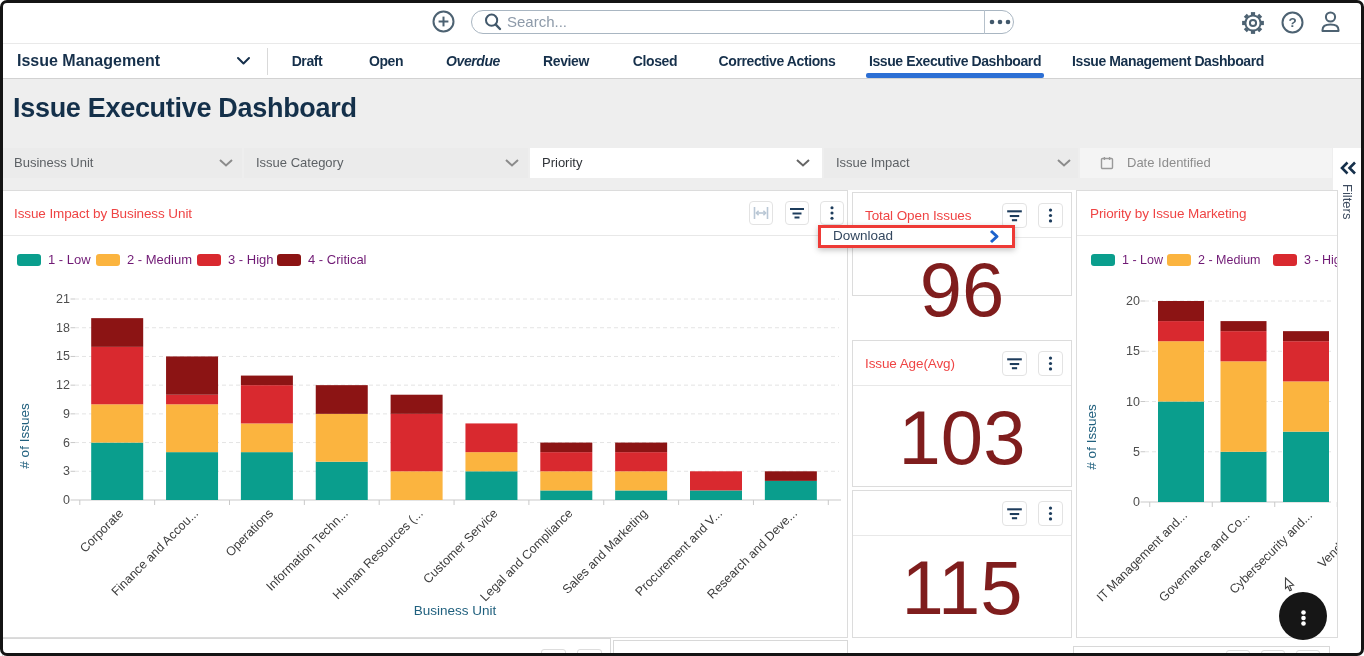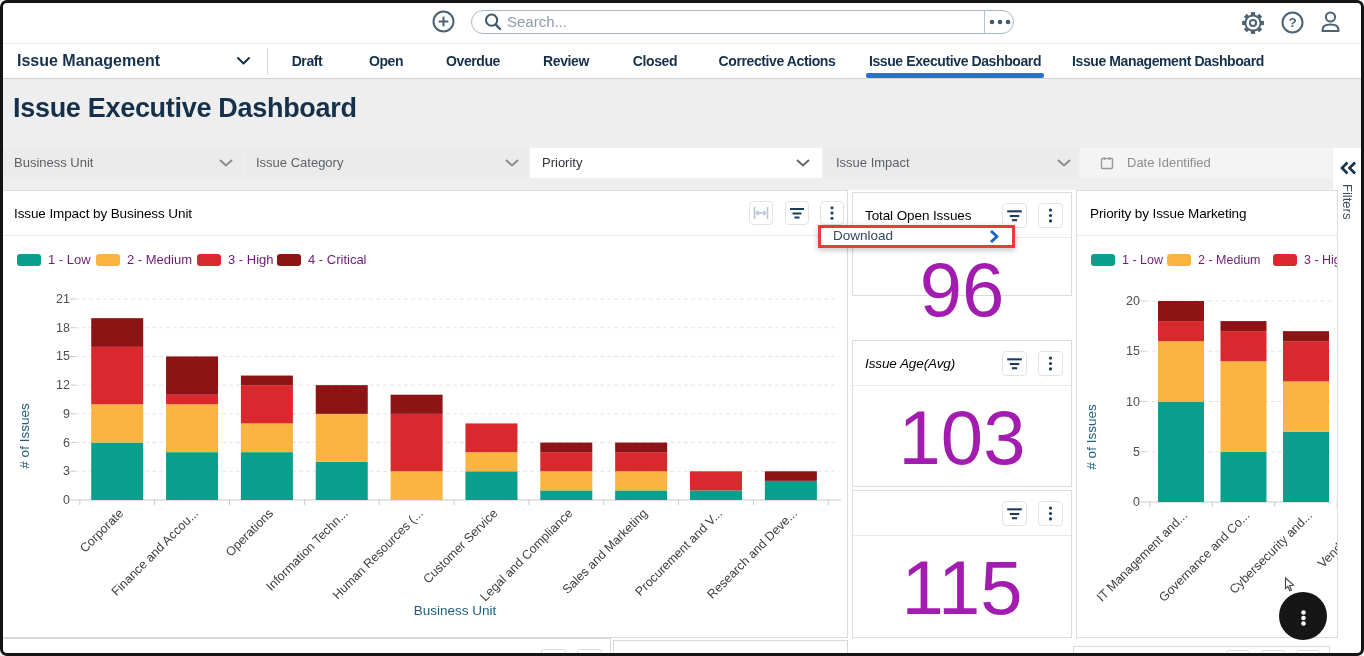--- a/index.html
+++ b/index.html
@@ -3,22 +3,22 @@
 <style>
 *{margin:0;padding:0;box-sizing:border-box;}
 html,body{width:1364px;height:656px;background:#fff;font-family:"Liberation Sans",sans-serif;overflow:hidden;}
 .abs{position:absolute;}
 #frame{position:absolute;left:0;top:0;width:1364px;height:656px;border:3px solid #141414;border-radius:7px;z-index:99;pointer-events:none;}
 .navtab{position:absolute;top:44px;height:34px;white-space:nowrap;line-height:34px;font-size:14px;letter-spacing:-0.4px;font-weight:bold;color:#16304b;text-align:center;transform:translateX(-50%);}
 .fbox{position:absolute;top:148px;height:30px;background:#ebebeb;}
 .flabel{position:absolute;left:12px;top:0;height:30px;line-height:30px;font-size:13px;color:#5d6165;}
 .iconbtn{position:absolute;width:24px;height:24px;border:1px solid #e3e3e3;border-radius:4px;background:#fff;}
 .card{position:absolute;background:#fff;border:1px solid #dcdcdc;}
-.ctitle{color:#000000;font-size:13.5px;letter-spacing:-0.1px;white-space:nowrap;}
-.bignum{position:absolute;width:100%;text-align:center;color:#a21caf;font-size:76px;line-height:76px;}
+.ctitle{color:#ef4444;font-size:13.5px;letter-spacing:-0.1px;white-space:nowrap;}
+.bignum{position:absolute;width:100%;text-align:center;color:#7f1d1d;font-size:76px;line-height:76px;}
 .leg{position:absolute;display:flex;align-items:center;font-size:13px;color:#701a75;white-space:nowrap;}
 .sw{width:24px;height:12px;border-radius:3px;margin-right:7px;}
 </style></head>
 <body>
 <div id="frame"></div>
 
 <div class="abs" style="left:0;top:0;width:1364px;height:44px;background:#fff;border-bottom:1px solid #e9e9e9;"></div>
 <svg class="abs" style="left:431px;top:9px" width="25" height="25" viewBox="0 0 25 25">
  <circle cx="12.5" cy="12.5" r="10" fill="none" stroke="#4d6272" stroke-width="2"></circle>
  <line x1="7.6" y1="12.5" x2="17.4" y2="12.5" stroke="#4d6272" stroke-width="2"></line>
@@ -62,21 +62,21 @@
 </svg>
 
 <div class="abs" style="left:0;top:44px;width:1364px;height:34px;background:#fff;"></div>
 <div class="abs" style="left:17px;top:44px;height:34px;line-height:34px;font-size:16px;font-weight:bold;color:#16304b;">Issue Management</div>
 <svg class="abs" style="left:236px;top:56px" width="15" height="10" viewBox="0 0 15 10">
  <polyline points="2,2 7.5,7.5 13,2" fill="none" stroke="#16304b" stroke-width="2" stroke-linecap="round" stroke-linejoin="round"></polyline>
 </svg>
 <div class="abs" style="left:267px;top:48px;width:1px;height:27px;background:#d9d9d9;"></div>
 <div class="navtab" style="left:307px;">Draft</div>
 <div class="navtab" style="left:386px;text-align:center;">Open</div>
-<div class="navtab" style="left:473px;">Overdue</div>
+<div class="navtab" style="left:473px;font-style:italic;">Overdue</div>
 <div class="navtab" style="left:566px;">Review</div>
 <div class="navtab" style="left:655px;">Closed</div>
 <div class="navtab" style="left:777px;">Corrective Actions</div>
 <div class="navtab" style="left:955px;">Issue Executive Dashboard</div>
 <div class="navtab" style="left:1168px;">Issue Management Dashboard</div>
 <div class="abs" style="left:866px;top:73px;width:178px;height:5px;background:#2c6fd4;border-radius:2px;"></div>
 
 <div class="abs" style="left:0;top:78px;width:1364px;height:112px;background:#eeeeee;border-top:1px solid #d2d2d2;"></div>
 <div class="abs" style="left:13px;top:93px;font-size:27px;letter-spacing:-0.3px;font-weight:bold;color:#14304a;">Issue Executive Dashboard</div>
 <div class="fbox" style="left:2px;width:240px;">
@@ -248,21 +248,21 @@
    <g fill="#1d3c5c">
           <circle cx="11" cy="5.8" r="1.55"></circle>
           <circle cx="11" cy="11" r="1.55"></circle>
           <circle cx="11" cy="16.2" r="1.55"></circle>
         </g>
       </svg></div>
  <div class="bignum" style="top:59px;">96</div>
 </div>
 <div class="card" style="left:852px;top:340px;width:220px;height:147px;">
  <div class="abs" style="left:0;top:0;width:100%;height:45px;border-bottom:1px solid #e8e8e8;"></div>
- <div class="abs ctitle" style="left:12px;top:0;height:45px;line-height:45px;font-style:italic;">Issue Age(Avg)</div>
+ <div class="abs ctitle" style="left:12px;top:0;height:45px;line-height:45px;">Issue Age(Avg)</div>
  <div class="iconbtn" style="left:149px;top:10px;width:25px;height:25px;"><svg width="23" height="23" viewBox="0 0 22 22">
    <g stroke="#1d3c5c" stroke-width="2">
           <line x1="4" y1="7" x2="18" y2="7"></line>
           <line x1="6.5" y1="11.5" x2="15.5" y2="11.5"></line>
           <line x1="8.5" y1="15.5" x2="13.5" y2="15.5"></line>
         </g>
       </svg></div>
  <div class="iconbtn" style="left:185px;top:10px;width:25px;height:25px;"><svg width="23" height="23" viewBox="0 0 22 22">
    <g fill="#1d3c5c">
           <circle cx="11" cy="5.8" r="1.55"></circle>

